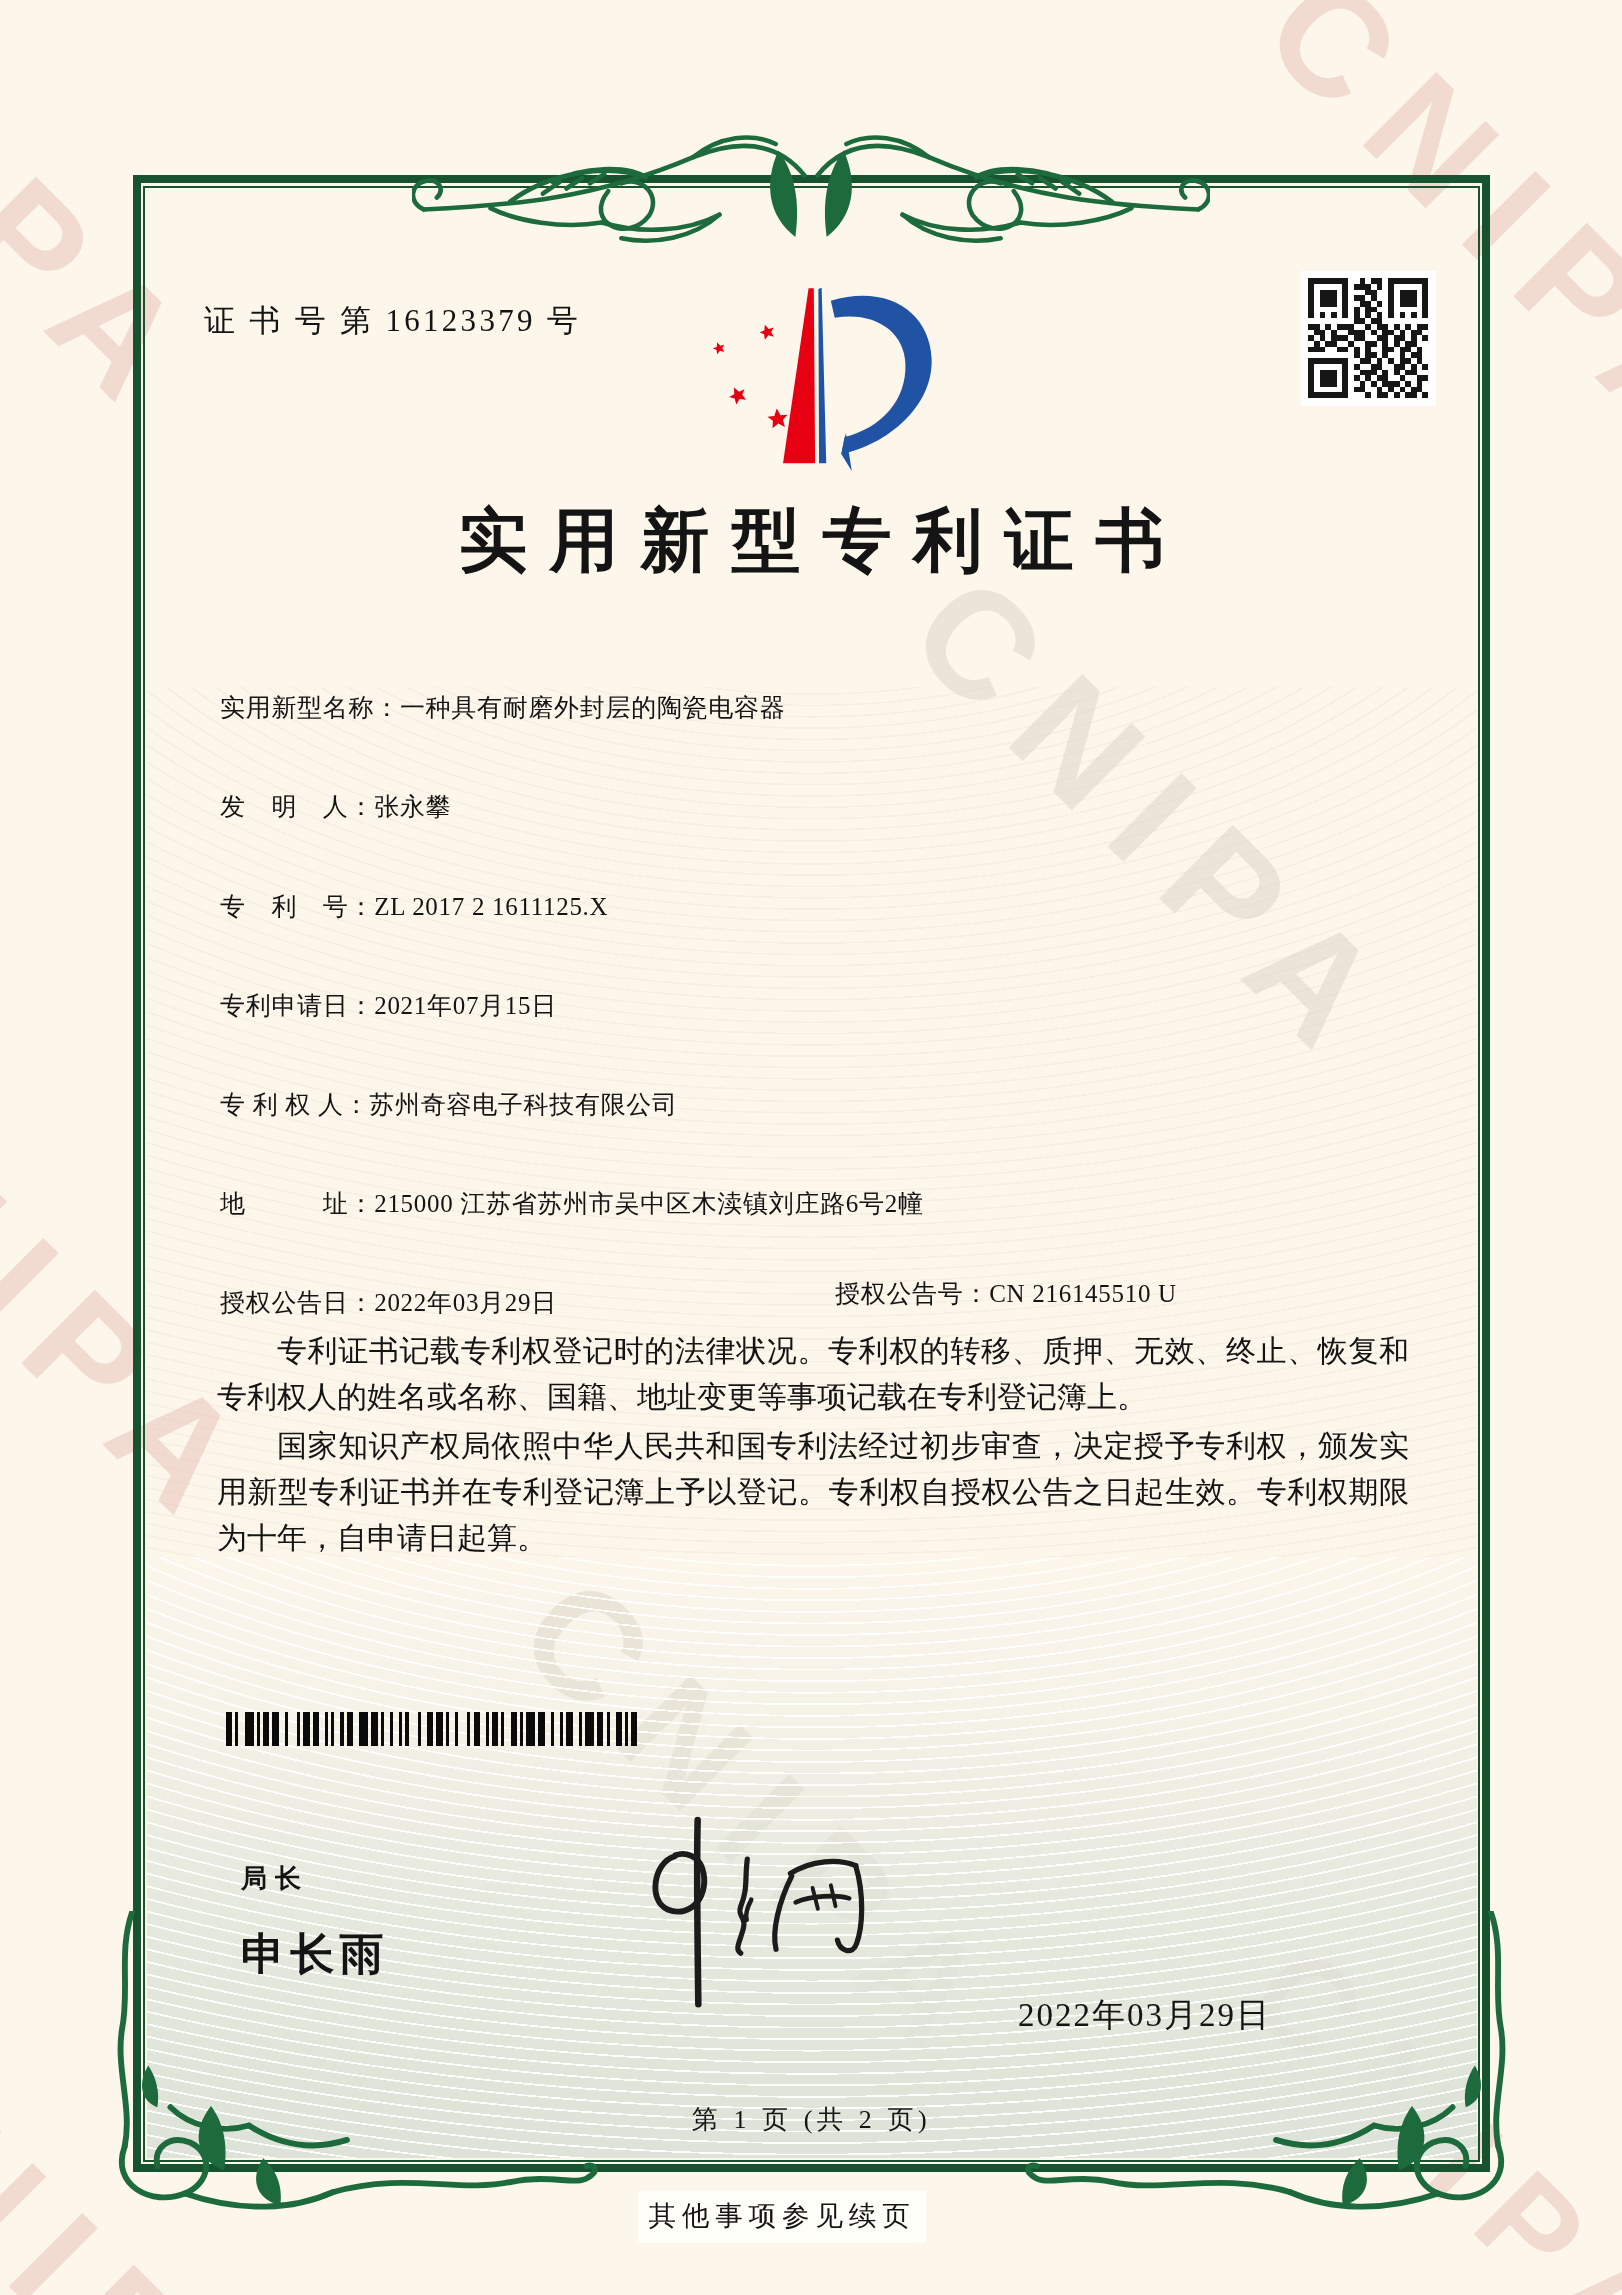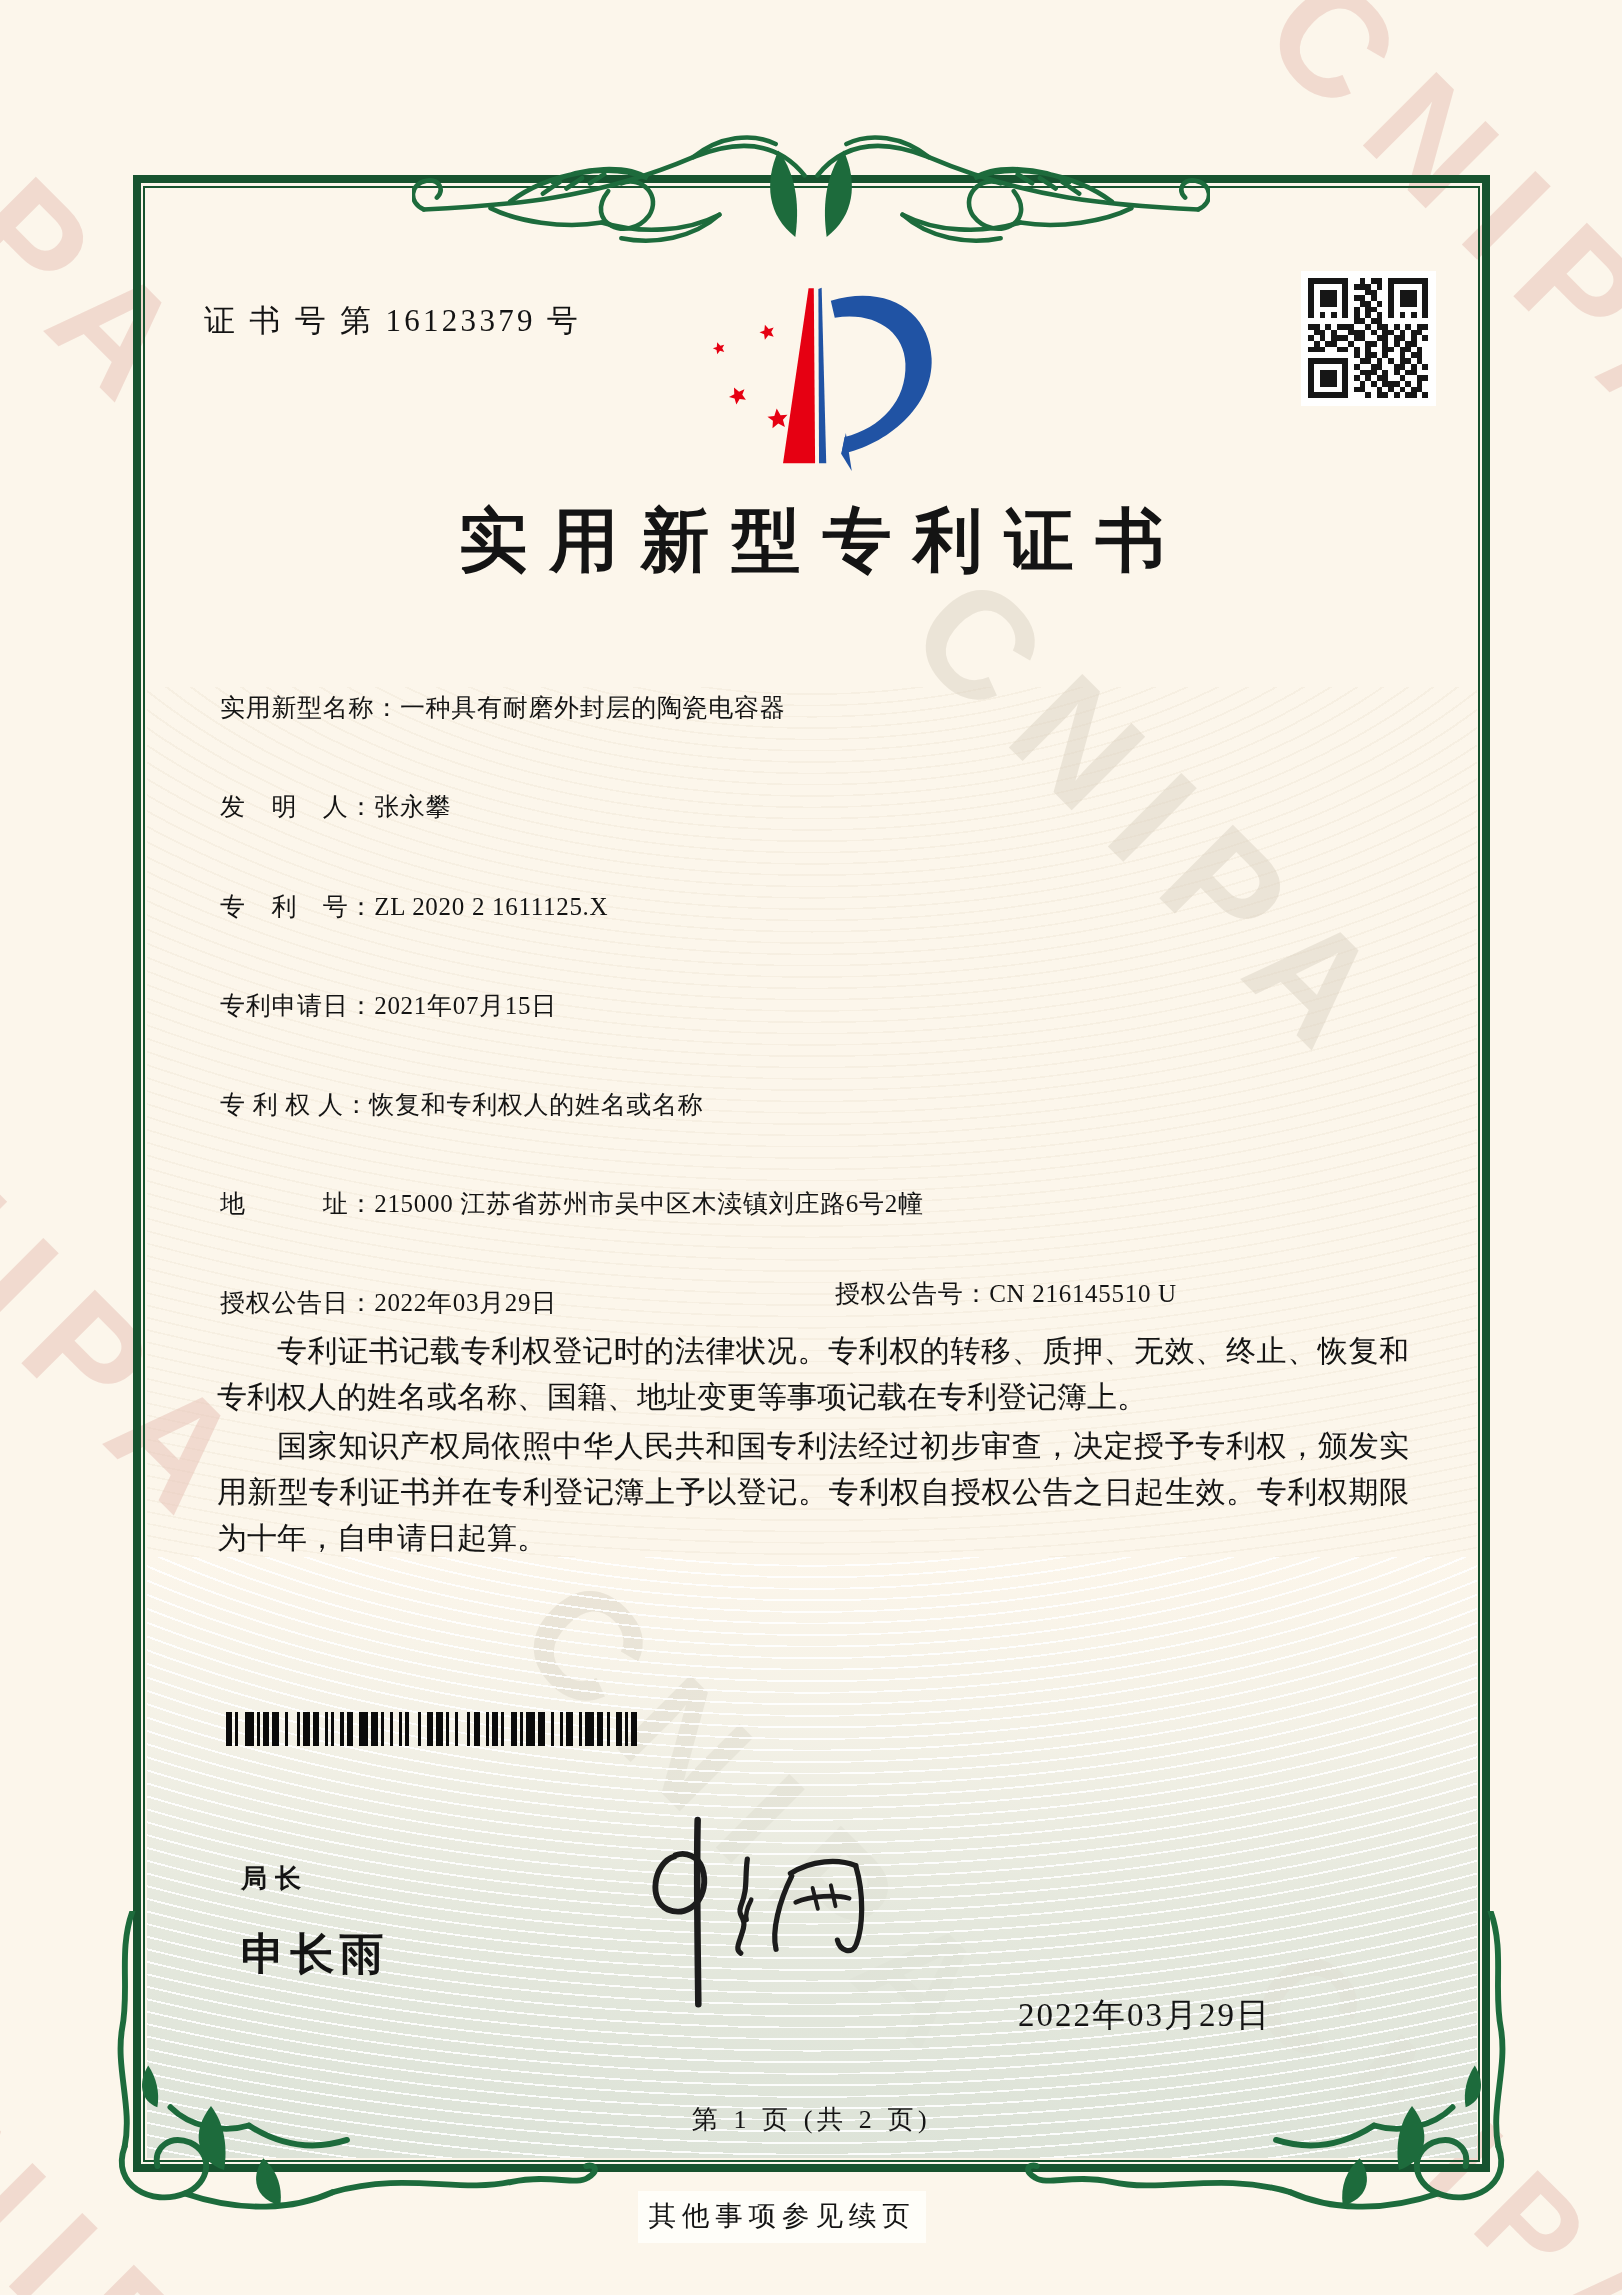--- a/index.html
+++ b/index.html
@@ -619,23 +619,23 @@
       <i class="on"></i>
       <i></i>
       <i class="on"></i>
     </div>
 </div>
 
 <div class="doc-title">实用新型专利证书</div>
 
 <div class="row r1"><span>实用新型名称：</span><span>一种具有耐磨外封层的陶瓷电容器</span></div>
 <div class="row r2"><span>发　明　人：</span><span>张永攀</span></div>
-<div class="row r3"><span>专　利　号：</span><span>ZL 2020 2 1611125.X</span></div>
+<div class="row r3"><span>专　利　号：</span><span>ZL 2017 2 1611125.X</span></div>
 <div class="row r4"><span>专利申请日：</span><span>2021年07月15日</span></div>
-<div class="row r5"><span>专 利 权 人：</span><span>恢复和专利权人的姓名或名称</span></div>
+<div class="row r5"><span>专 利 权 人：</span><span>苏州奇容电子科技有限公司</span></div>
 <div class="row r6"><span>地　　　址：</span><span>215000 江苏省苏州市吴中区木渎镇刘庄路6号2幢</span></div>
 <div class="row r7"><span>授权公告日：</span><span>2022年03月29日</span></div>
 <div class="row r7b"><span>授权公告号：</span><span>CN 216145510 U</span></div>
 
 <div class="paras">
   <p>专利证书记载专利权登记时的法律状况。专利权的转移、质押、无效、终止、恢复和专利权人的姓名或名称、国籍、地址变更等事项记载在专利登记簿上。</p>
   <p>国家知识产权局依照中华人民共和国专利法经过初步审查，决定授予专利权，颁发实用新型专利证书并在专利登记簿上予以登记。专利权自授权公告之日起生效。专利权期限为十年，自申请日起算。</p>
 </div>
 
 <div class="barcode">

